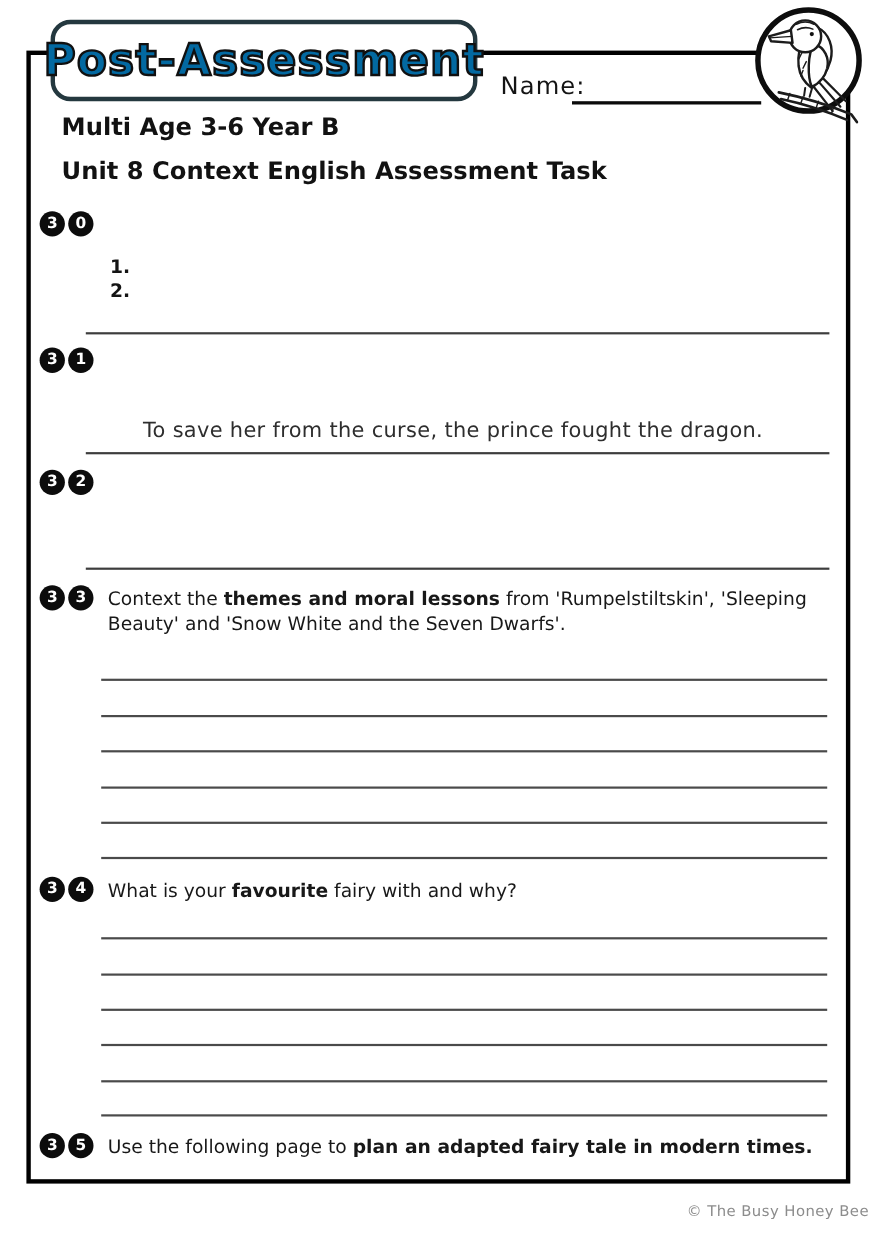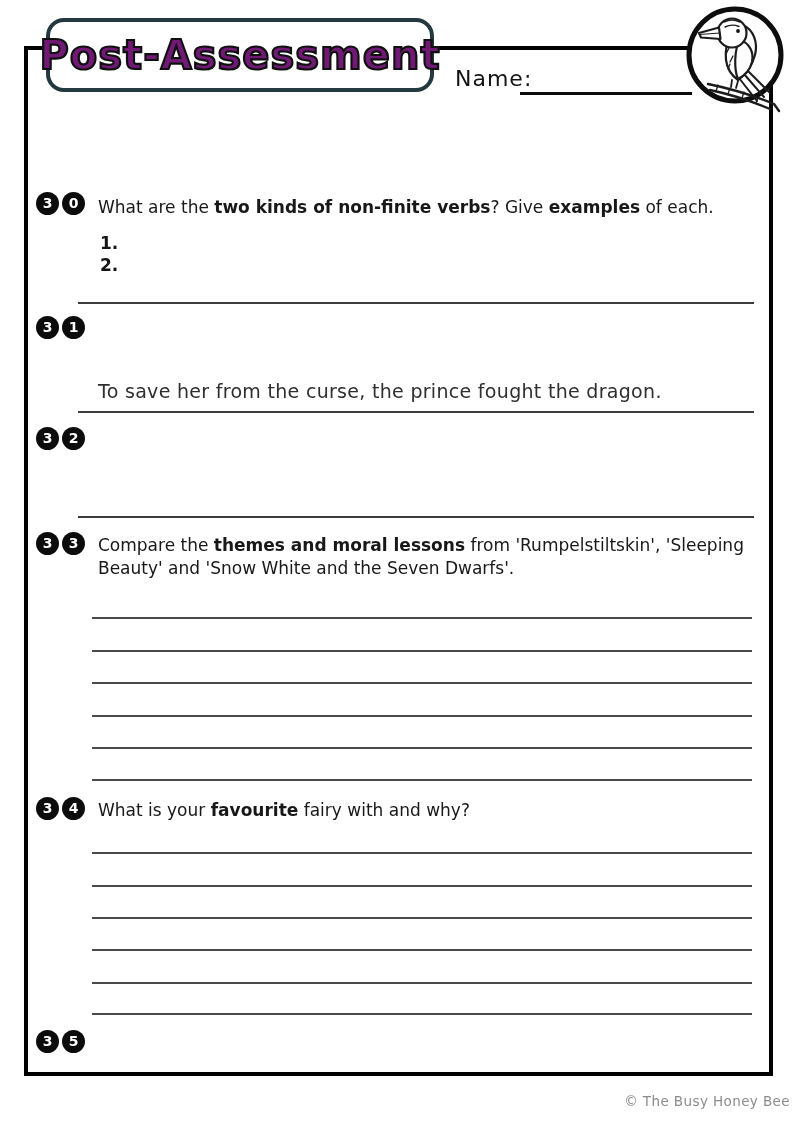--- a/index.html
+++ b/index.html
@@ -5,21 +5,21 @@
   * { margin:0; padding:0; box-sizing:border-box; }
   body { background:#ffffff; font-family:"DejaVu Sans", "Liberation Sans", sans-serif; }
   .page { position:relative; width:794px; height:1122px; background:#ffffff; overflow:hidden; }
 
   .frame { position:absolute; left:24px; top:46px; width:749px; height:1030px;
            border:4px solid #000; background:transparent; }
 
   .title-bubble { position:absolute; left:46px; top:18px; width:388px; height:74px;
                   background:#ffffff; border:4px solid #24383f; border-radius:18px;
                   display:flex; align-items:center; justify-content:center; z-index:3; }
-  .title-text { font-weight:800; font-size:40px; letter-spacing:1px; color:#701a75;
+  .title-text { font-weight:800; font-size:40px; letter-spacing:1px; color:#0369a1;
                 -webkit-text-stroke:2.2px #101010; white-space:nowrap; }
 
   .bird-wrap { position:absolute; left:682px; top:2px; width:114px; height:120px; z-index:3; }
 
   .name-row-label { position:absolute; left:455px; top:66px; font-size:22px; color:#141414;
                     letter-spacing:1px; z-index:2; }
   .name-line { position:absolute; left:520px; top:92px; width:172px; border-top:3px solid #0a0a0a; z-index:2; }
 
   .heading { position:absolute; left:56px; font-weight:700; font-size:22px; color:#121212; }
   .heading1 { top:104px; }
@@ -70,50 +70,51 @@
         <path d="M17.5 32.5 L38 31" fill="none" stroke-width="1.2"></path>
         <circle cx="56" cy="29" r="1.9" fill="#111111" stroke="none"></circle>
         <path d="M50 78 L49 85 M56 79 L54 86" fill="none" stroke-width="1.8"></path>
       </g>
     </svg>
   </div>
 
   <div class="name-row-label">Name:</div>
   <div class="name-line"></div>
 
+  <div class="heading heading1">Multi Age 3-6 Year B</div>
+  <div class="heading heading2">Unit 8 Context English Assessment Task</div>
 
   <div class="badge" style="top:192px;">
     <span class="dig">3</span>
     <span class="dig">0</span>
   </div>
-  <div class="qtext" style="top:196px; width:660px;"><span>What are the </span><span class="b">two kinds of non-finite verbs</span><span>? Give </span><span class="b">examples</span><span> of each.</span></div>
   <div class="list-items" style="top:232px;">
     <div>1.</div>
     <div>2.</div>
   </div>
   <div class="rule" style="left:78px; top:302px; width:676px;"></div>
 
   <div class="badge" style="top:316px;">
     <span class="dig">3</span>
     <span class="dig">1</span>
   </div>
-  <div class="example" style="top:380px;">To save her from the curse, the prince fought the dragon.</div>
+  <div class="example" style="top:380px;margin-left:32px;">To save her from the curse, the prince fought the dragon.</div>
   <div class="rule" style="left:78px; top:411px; width:676px;"></div>
 
   <div class="badge" style="top:427px;">
     <span class="dig">3</span>
     <span class="dig">2</span>
   </div>
   <div class="rule" style="left:78px; top:516px; width:676px;"></div>
 
   <div class="badge" style="top:532px;">
     <span class="dig">3</span>
     <span class="dig">3</span>
   </div>
-  <div class="qtext" style="top:534px; width:680px;"><span>Compare the </span><span class="b">themes and moral lessons</span><span> from 'Rumpelstiltskin', 'Sleeping Beauty' and 'Snow White and the Seven Dwarfs'.</span></div>
+  <div class="qtext" style="top:534px; width:680px;"><span>Context the </span><span class="b">themes and moral lessons</span><span> from 'Rumpelstiltskin', 'Sleeping Beauty' and 'Snow White and the Seven Dwarfs'.</span></div>
   <div class="aline" style="top:617px;"></div>
   <div class="aline" style="top:650px;"></div>
   <div class="aline" style="top:682px;"></div>
   <div class="aline" style="top:715px;"></div>
   <div class="aline" style="top:747px;"></div>
   <div class="aline" style="top:779px;"></div>
 
   <div class="badge" style="top:797px;">
     <span class="dig">3</span>
     <span class="dig">4</span>
@@ -123,16 +124,17 @@
   <div class="aline" style="top:885px;"></div>
   <div class="aline" style="top:917px;"></div>
   <div class="aline" style="top:949px;"></div>
   <div class="aline" style="top:982px;"></div>
   <div class="aline" style="top:1013px;"></div>
 
   <div class="badge" style="top:1030px;">
     <span class="dig">3</span>
     <span class="dig">5</span>
   </div>
+  <div class="qtext" style="top:1032px; width:668px;"><span>Use the following page to </span><span class="b">plan an adapted fairy tale in modern times.</span></div>
 
   <div class="footer-credit">© The Busy Honey Bee</div>
 
 </div>
 
 </body></html>

